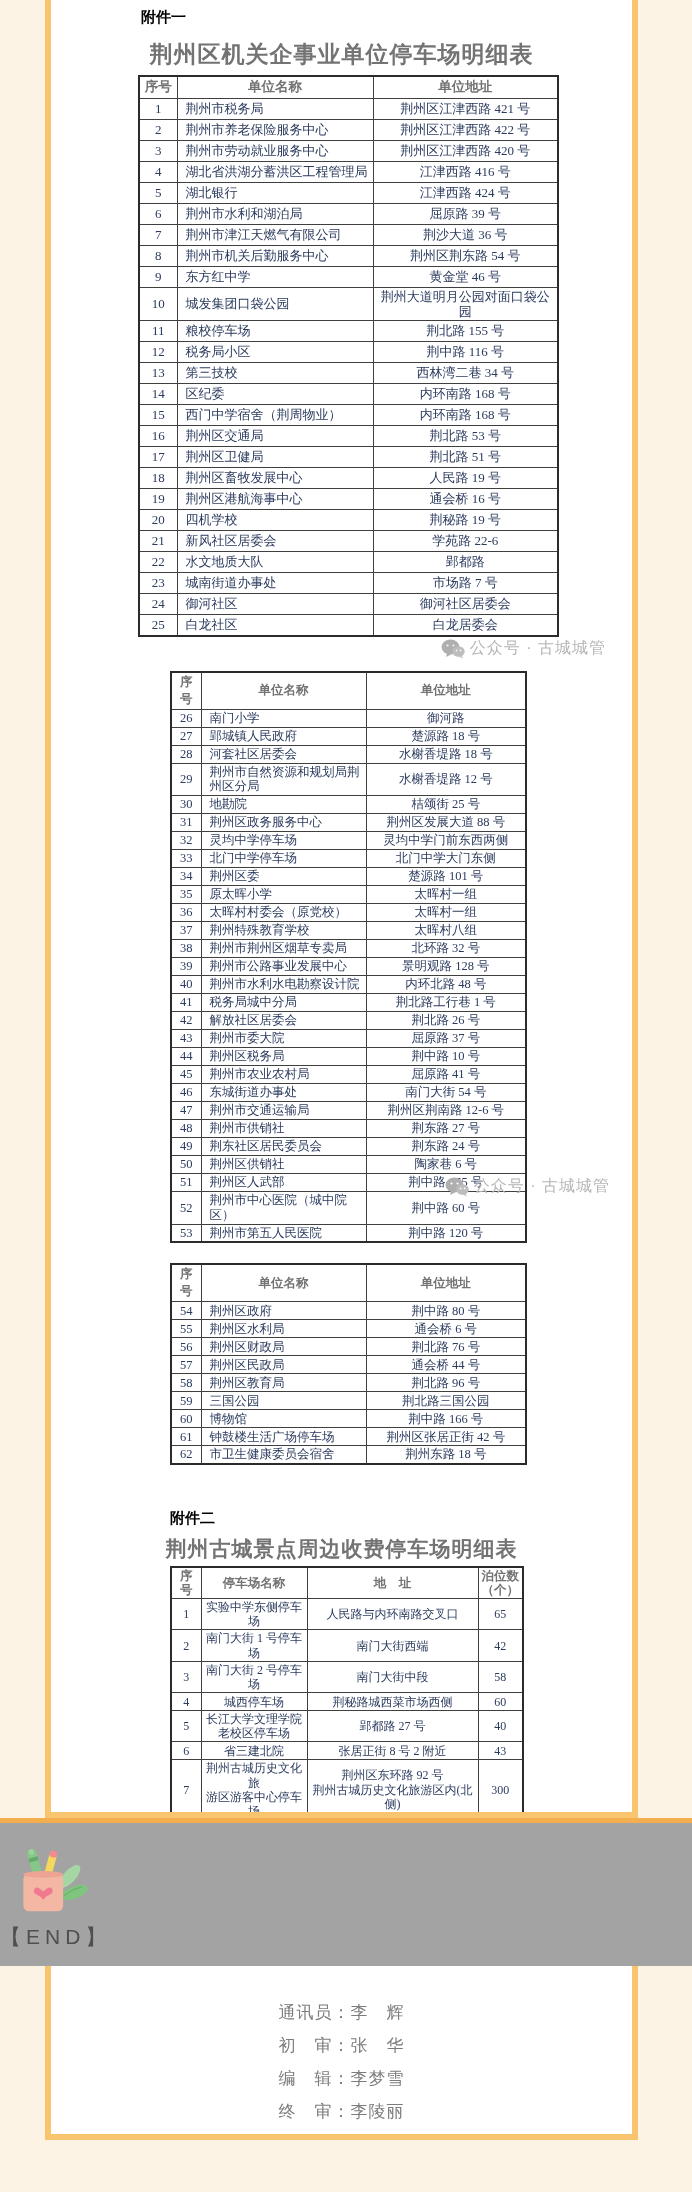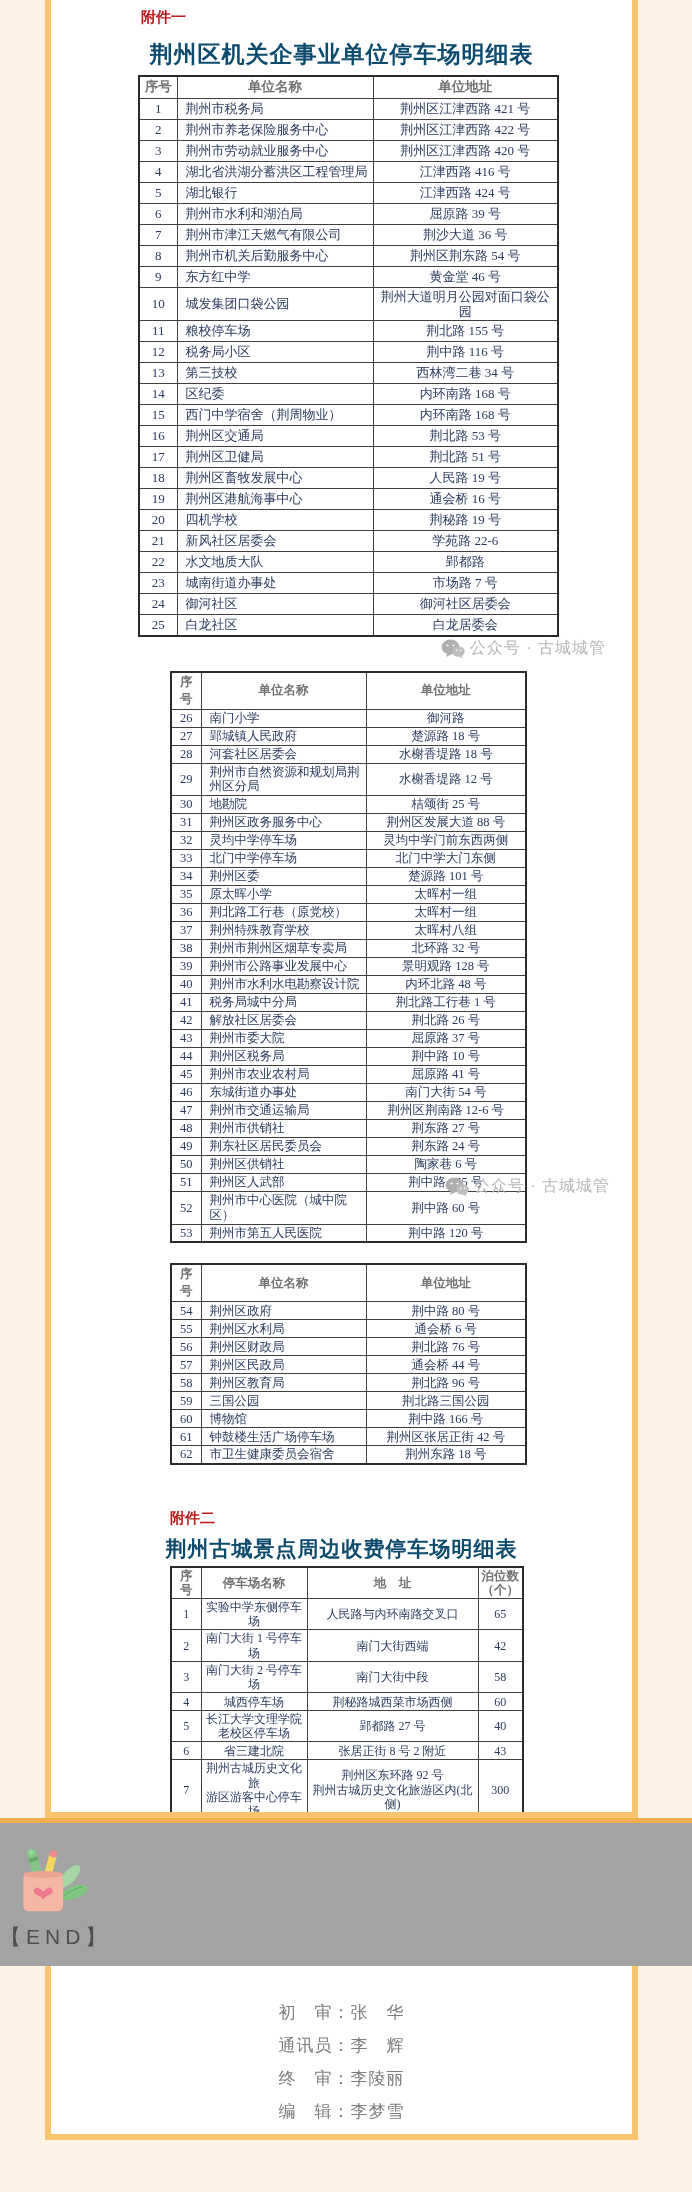--- a/index.html
+++ b/index.html
@@ -3,24 +3,24 @@
 <meta charset="utf-8">
 <style>
   html,body{margin:0;padding:0;background:#ffffff;}
   body{width:692px;font-family:"Liberation Sans",sans-serif;}
   .page{width:692px;height:2192px;background:#FCF3E5;overflow:hidden;}
   .card{margin-left:45px;width:593px;box-sizing:border-box;background:#ffffff;
         border-left:6px solid #F8C56E;border-right:6px solid #F8C56E;border-bottom:6px solid #F8C56E;
         position:relative;overflow:hidden;}
   .card1{height:1818px;}
   .card2{height:174px;}
-  .attach-label{font-weight:bold;font-size:15px;color:#b91c1c;font-family:"Liberation Sans",sans-serif;}
+  .attach-label{font-weight:bold;font-size:15px;color:#000000;font-family:"Liberation Sans",sans-serif;}
   .attach1{margin:8px 0 0 90px;}
   .attach2{margin:44px 16px 0 119px;}
-  .doc-title{text-align:center;font-weight:bold;color:#0c4a6e;font-family:"Liberation Sans",sans-serif;}
+  .doc-title{text-align:center;font-weight:bold;color:#737373;font-family:"Liberation Sans",sans-serif;}
   .title1{margin-top:12px;font-size:23px;line-height:30px;letter-spacing:1px;}
   .title2{margin-top:8px;font-size:21px;line-height:26px;letter-spacing:1px;}
   table.dtable{border-collapse:collapse;border:2px solid #2B2B2B;table-layout:fixed;}
   .dtable th,.dtable td{border:1px solid #3F3F3F;vertical-align:middle;text-align:center;
         padding:1px 3px;box-sizing:border-box;white-space:pre-line;overflow:hidden;}
   .dtable th{font-family:"Liberation Sans",sans-serif;font-weight:bold;color:#737373;}
   .dtable td{font-family:"Liberation Serif",serif;color:#2B3B5E;line-height:1.18;}
   .t1{margin:6px 0 0 87px;}
   .t1 th{height:22px;font-size:13.5px;}
   .t1 td{height:21px;font-size:13px;}
@@ -271,21 +271,21 @@
             <td class="cell-name">荆州区委</td>
             <td class="cell-addr">楚源路 101 号</td>
           </tr>
           <tr>
             <td class="cell-no">35</td>
             <td class="cell-name">原太晖小学</td>
             <td class="cell-addr">太晖村一组</td>
           </tr>
           <tr>
             <td class="cell-no">36</td>
-            <td class="cell-name">荆北路工行巷（原党校）</td>
+            <td class="cell-name">太晖村村委会（原党校）</td>
             <td class="cell-addr">太晖村一组</td>
           </tr>
           <tr>
             <td class="cell-no">37</td>
             <td class="cell-name">荆州特殊教育学校</td>
             <td class="cell-addr">太晖村八组</td>
           </tr>
           <tr>
             <td class="cell-no">38</td>
             <td class="cell-name">荆州市荆州区烟草专卖局</td>
@@ -533,21 +533,21 @@
         <rect x="24" y="28" width="42" height="40" rx="6" fill="#F3B7A4"></rect>
         <ellipse cx="45" cy="29" rx="21" ry="3.6" fill="#EDA493"></ellipse>
         <path d="M45 56 C42 50 35 51 35 46.5 C35 43.5 38 42 40.5 43.5 C43 45 45 47 45 47 C45 47 47 45 49.5 43.5 C52 42 55 43.5 55 46.5 C55 51 48 50 45 56 Z" fill="#F0798F"></path>
       </svg>
     </div>
     <div class="end-label">【END】</div>
   </div>
 
   <div class="card card2">
     <div class="credits">
+      <div class="credit-line">通讯员：李　辉</div>
       <div class="credit-line">初　审：张　华</div>
-      <div class="credit-line">通讯员：李　辉</div>
+      <div class="credit-line">编　辑：李梦雪</div>
       <div class="credit-line">终　审：李陵丽</div>
-      <div class="credit-line">编　辑：李梦雪</div>
     </div>
   </div>
 
 </div>
 <div class="bottom-white"></div>
 
 </body></html>

